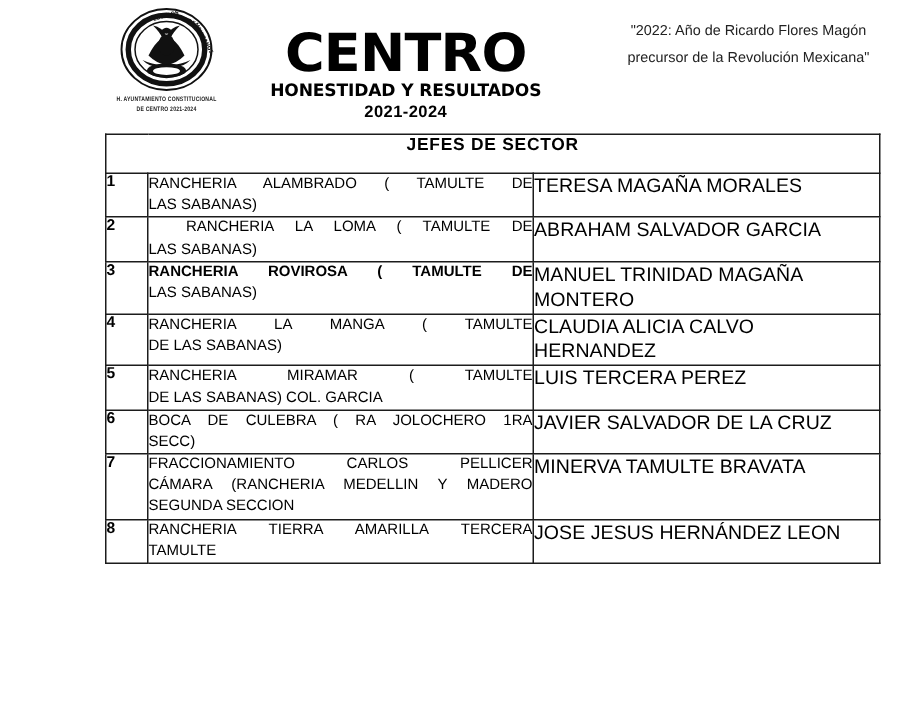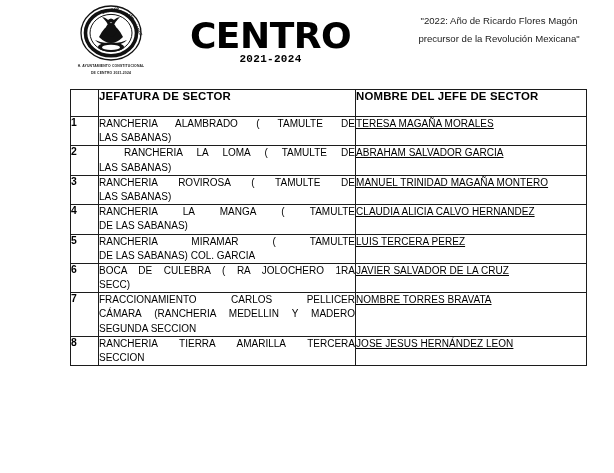--- a/index.html
+++ b/index.html
@@ -66,21 +66,21 @@
   }
   .wordmark .mid {
     font-family: "DejaVu Sans", sans-serif;
     font-size: 11.4px;
     font-weight: bold;
     letter-spacing: -0.1px;
     line-height: 1.35;
     color: #000;
   }
   .wordmark .small {
-    font-family: Liberation Mono, monospace;
+    font-family: Liberation Sans, sans-serif;
     font-size: 11px;
     font-weight: bold;
     letter-spacing: 0.3px;
     line-height: 1.2;
     color: #000;
   }
 
   .motto {
     position: absolute;
     left: 392px;
@@ -148,27 +148,26 @@
     padding: 3px 5px 3px 6px;
     text-align: justify;
     text-align-last: left;
     text-justify: inter-word;
     vertical-align: top;
     color: #000;
     margin-left: 20px;
   }
   td.jefatura > span { display: block; }
   td.nombre {
-    font-size: 10px;
+    font-size: 13px;
     line-height: 1.3;
     padding: 3px 4px 3px 6px;
     vertical-align: middle;
     color: #000;
     letter-spacing: 0.05px;
-    text-decoration: underline;
   }
 </style>
 </head>
 <body>
 
 <div class="letterhead">
 
   <div class="seal-block">
     <div class="seal">
       <svg viewBox="0 0 68 60" width="68" height="60" aria-hidden="true">
@@ -194,63 +193,62 @@
       </svg>
     </div>
     <div class="seal-caption">
       <div>H. AYUNTAMIENTO CONSTITUCIONAL</div>
       <div>DE CENTRO 2021-2024</div>
     </div>
   </div>
 
   <div class="wordmark">
     <div class="big">CENTRO</div>
+    <div class="mid">HONESTIDAD Y RESULTADOS</div>
     <div class="small">2021-2024</div>
   </div>
 
   <div class="motto">
     <div>"2022: Año de Ricardo Flores Magón</div>
     <div>precursor de la Revolución Mexicana"</div>
   </div>
 
 </div>
 
 <div class="sheet">
   <table class="doc">
     <colgroup>
       <col class="hdr-num">
         <col class="hdr-jef">
         <col class="hdr-nom">
     </colgroup>
     <tbody>
       <tr>
-        <td class="col-head col-head-blank"></td>
-        <td class="col-head">JEFATURA DE SECTOR</td>
-        <td class="col-head">NOMBRE DEL JEFE DE SECTOR</td>
+        <td class="title-cell" colspan="3">JEFES DE SECTOR</td>
       </tr>
     <tr>
           <td class="num">1</td>
           <td class="jefatura">
             <span style="text-align-last: justify;">RANCHERIA ALAMBRADO ( TAMULTE DE</span>
             <span>LAS SABANAS)</span>
           </td>
           <td class="nombre">TERESA MAGAÑA MORALES</td>
         </tr>
         <tr>
           <td class="num">2</td>
           <td class="jefatura">
             <span style="text-align-last: justify; padding-left: 25px;">RANCHERIA LA LOMA ( TAMULTE DE</span>
             <span>LAS SABANAS)</span>
           </td>
           <td class="nombre">ABRAHAM SALVADOR GARCIA</td>
         </tr>
         <tr>
           <td class="num">3</td>
           <td class="jefatura">
-            <span style="text-align-last: justify;">RANCHERIA ROVIROSA ( TAMULTE DE</span>
+            <span style="text-align-last: justify; font-weight: bold;">RANCHERIA ROVIROSA ( TAMULTE DE</span>
             <span>LAS SABANAS)</span>
           </td>
           <td class="nombre">MANUEL TRINIDAD MAGAÑA MONTERO</td>
         </tr>
         <tr>
           <td class="num">4</td>
           <td class="jefatura">
             <span style="text-align-last: justify;">RANCHERIA LA MANGA ( TAMULTE</span>
             <span>DE LAS SABANAS)</span>
           </td>
@@ -272,25 +270,25 @@
           </td>
           <td class="nombre">JAVIER SALVADOR DE LA CRUZ</td>
         </tr>
         <tr>
           <td class="num">7</td>
           <td class="jefatura">
             <span style="text-align-last: justify;">FRACCIONAMIENTO CARLOS PELLICER</span>
             <span style="text-align-last: justify;">CÁMARA (RANCHERIA MEDELLIN Y MADERO</span>
             <span>SEGUNDA SECCION</span>
           </td>
-          <td class="nombre">NOMBRE TORRES BRAVATA</td>
+          <td class="nombre">MINERVA TAMULTE BRAVATA</td>
         </tr>
         <tr>
           <td class="num">8</td>
           <td class="jefatura">
             <span style="text-align-last: justify;">RANCHERIA TIERRA AMARILLA TERCERA</span>
-            <span>SECCION</span>
+            <span>TAMULTE</span>
           </td>
           <td class="nombre">JOSE JESUS HERNÁNDEZ LEON</td>
         </tr>
       </tbody>
   </table>
 </div>
 
 </body></html>

